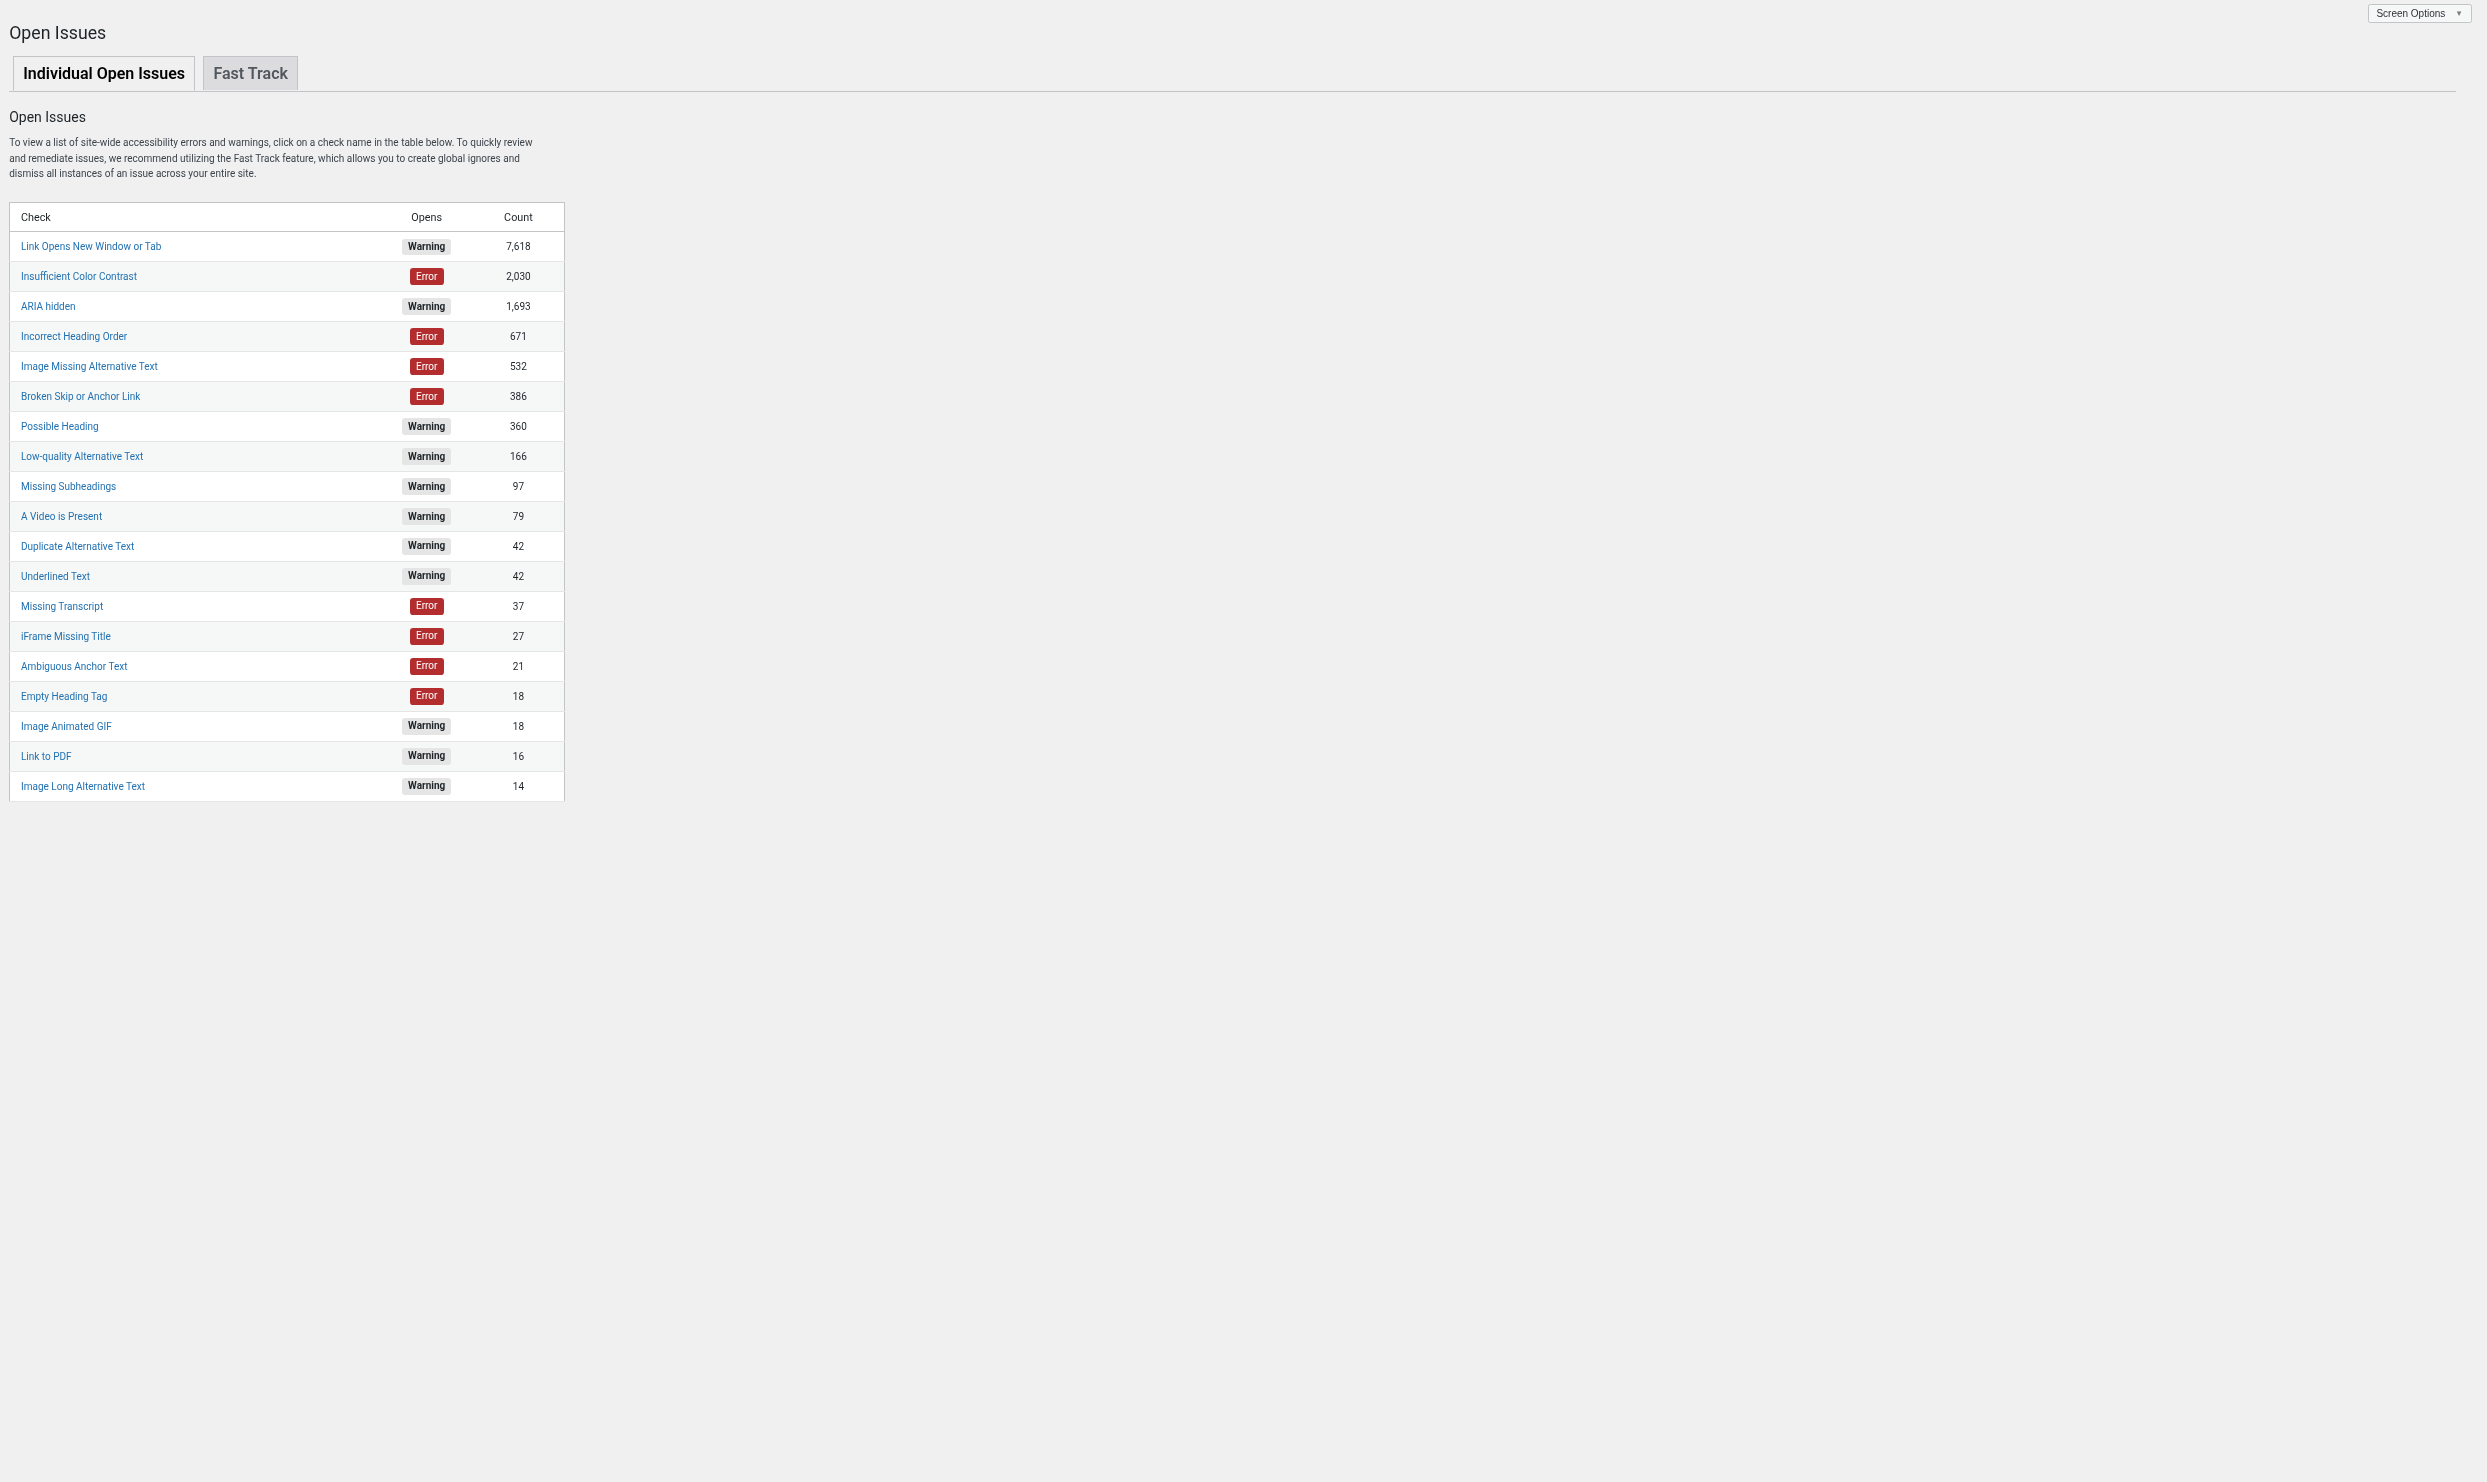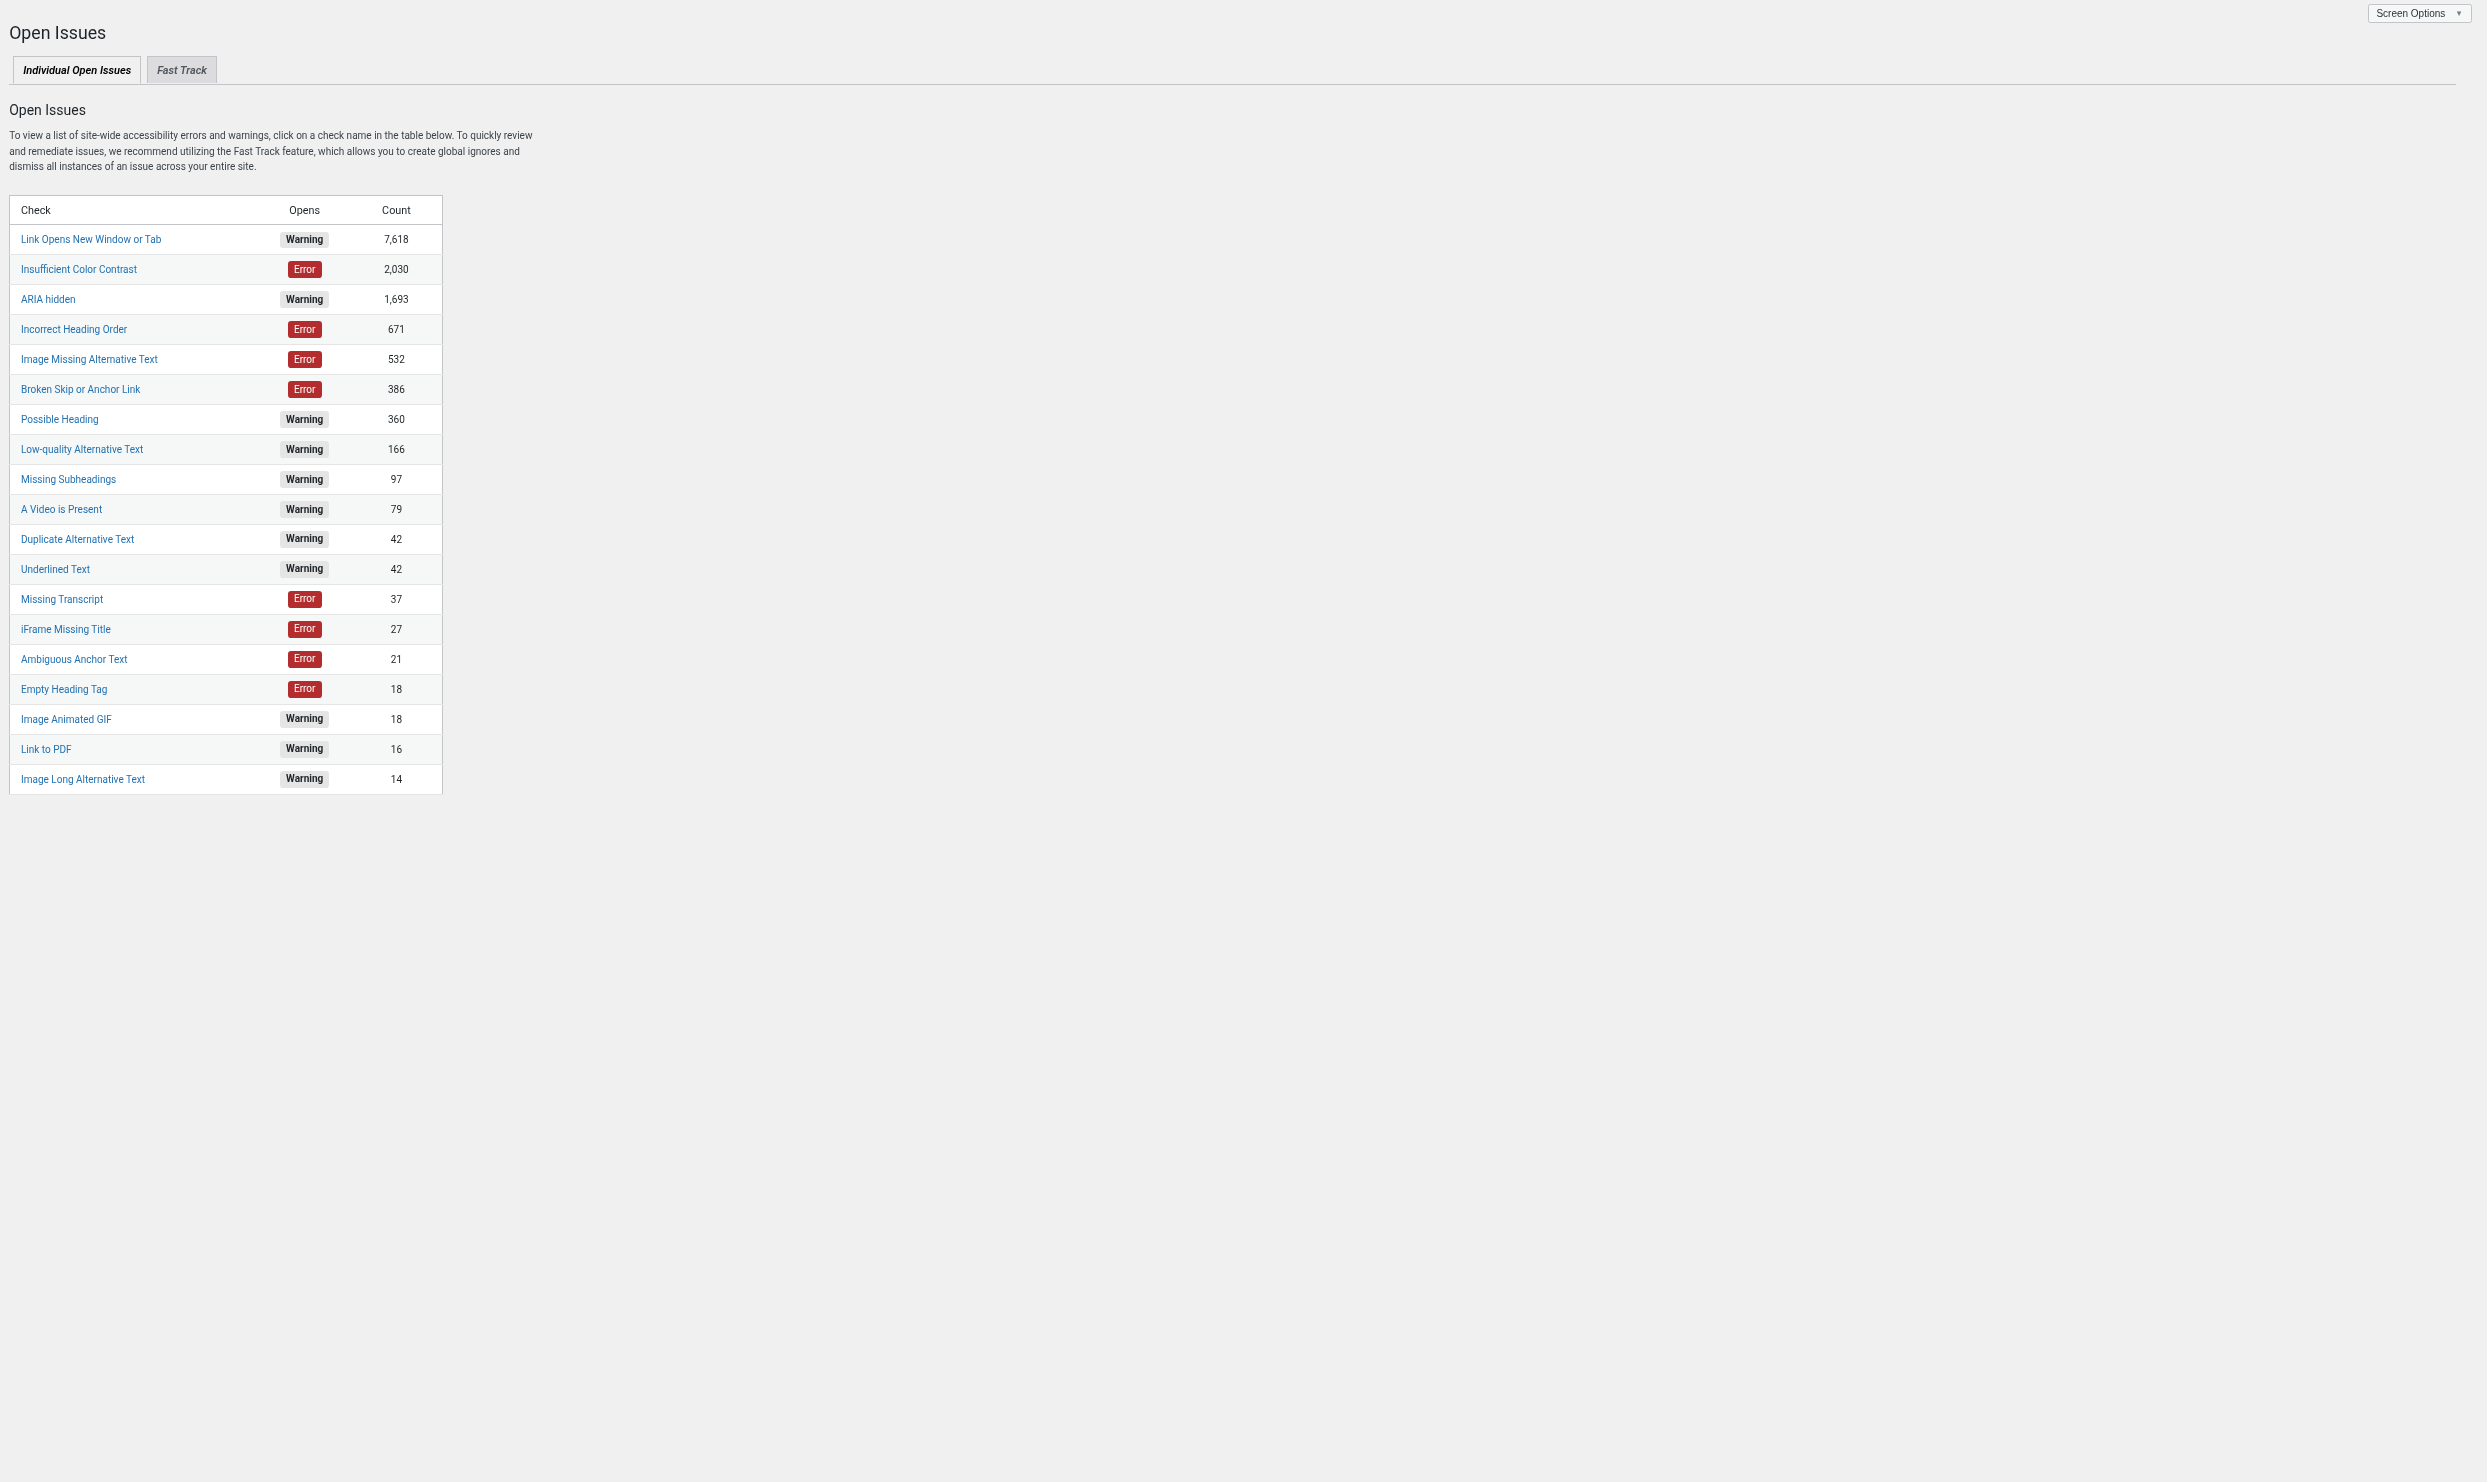--- a/index.html
+++ b/index.html
@@ -53,30 +53,29 @@
       padding-top: 7px;
       padding-bottom: 0;
       line-height: inherit;
     }
     .nav-tab {
       display: inline-block;
       border: 0.8px solid #c3c4c7;
       border-bottom: none;
       margin-left: 0.5em;
       padding: 5.4px 9.2px;
-      font-size: 11px;
+      font-size: 16px;
       line-height: 1.4;
       font-weight: 600;
       background: #dcdcde;
       color: #50575e;
       text-decoration: none;
       cursor: pointer;
       position: relative;
       top: 0.8px;
-      font-style: italic;
     }
     .nav-tab:first-child {
       margin-left: 3.8px;
     }
     .nav-tab-active {
       background: #f0f0f1;
       border-bottom: 0.8px solid #f0f0f1;
       color: #000;
     }
     .section {
@@ -90,21 +89,21 @@
     }
     .intro-text {
       max-width: 538px;
       font-size: 10px;
       line-height: 1.55;
       color: #3c434a;
       margin-bottom: 20px;
     }
     .issues-table {
       border-collapse: collapse;
-      width: 434px;
+      width: 556px;
       background: #fff;
       border: 0.8px solid #c3c4c7;
     }
     .issues-table th {
       text-align: left;
       font-weight: 400;
       font-size: 10.8px;
       padding: 7.7px 10.8px;
       border-bottom: 0.8px solid #c3c4c7;
       color: #1d2327;

